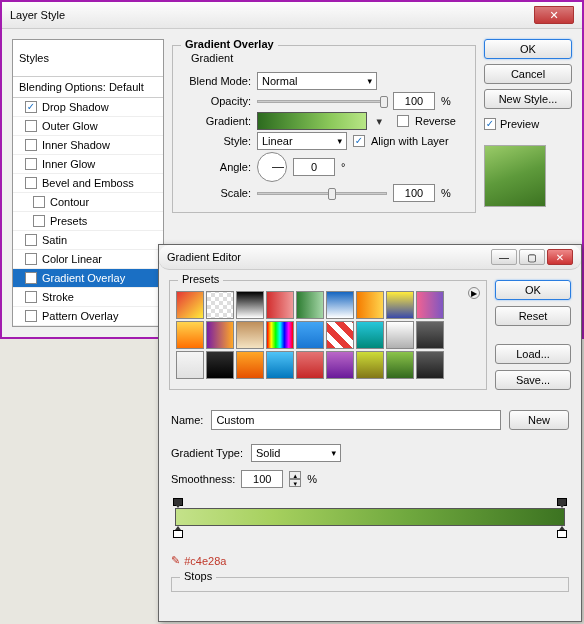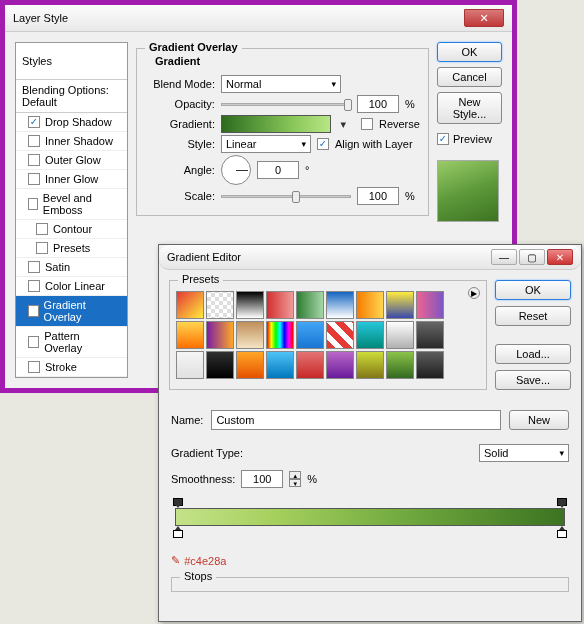--- a/index.html
+++ b/index.html
@@ -1,37 +1,37 @@
 <!DOCTYPE html>
 <html><head>
 <meta charset="utf-8">
 <style>
 * { box-sizing: border-box; margin: 0; padding: 0; font-family: Tahoma, Arial, sans-serif; font-size: 11px; }
 body { background: #e8e7e0; width: 584px; height: 624px; overflow: hidden; position: relative; }
 
 
-.layer-style-window { position: absolute; top: 0; left: 0; width: 517px; border: 5px solid #a21caf; background: #f0f0f0; }
+.layer-style-window { position: absolute; top: 0; left: 0; width: 584px; border: 2px solid #a21caf; background: #f0f0f0; }
 .titlebar { background: linear-gradient(#fdfdfd, #e8e8e8); padding: 4px 8px; display: flex; justify-content: space-between; align-items: center; border-bottom: 1px solid #ccc; }
 .titlebar span { font-weight: normal; }
 .close-btn { background: linear-gradient(#d97a7a, #c23838); color: #fff; width: 40px; height: 18px; display: flex; align-items: center; justify-content: center; border: 1px solid #a33; border-radius: 0 0 2px 2px; cursor: pointer; }
 .ls-body { display: flex; padding: 10px; gap: 8px; }
 .styles-panel { width: 152px; border: 1px solid #999; background: #fff; }
 .styles-header { padding: 12px 6px; border-bottom: 1px solid #ccc; }
 .styles-sub { padding: 4px 6px; border-bottom: 1px solid #ccc; }
 .style-item { padding: 3px 12px; display: flex; align-items: center; gap: 5px; border-bottom: 1px solid #eee; cursor: pointer; }
 .style-item.indent { padding-left: 20px; }
 .style-item.selected { background: #1a6fc4; color: #fff; }
 .checkbox { width: 12px; height: 12px; border: 1px solid #888; background: #fff; display: inline-flex; align-items: center; justify-content: center; }
 .checkbox.checked::after { content: "✓"; font-size: 10px; color: #1a6fc4; line-height: 1; }
 .checkbox.checked-white::after { color: #fff; }
 
 .settings-panel { flex: 1; position: relative; }
 .fieldset { border: 1px solid #bbb; padding: 8px; position: relative; margin-top: 6px; }
 .fieldset-title { position: absolute; top: -8px; left: 8px; background: #f0f0f0; padding: 0 4px; font-weight: bold; }
-.fieldset-sub { position: absolute; top: 6px; left: 14px; background: #f0f0f0; padding: 0 4px; font-weight: bold; }
+.fieldset-sub { position: absolute; top: 6px; left: 14px; background: #f0f0f0; padding: 0 4px; font-weight: normal; }
 .row { display: flex; align-items: center; margin: 2px 0; gap: 6px; }
 .row-label { width: 70px; text-align: right; }
 .select { border: 1px solid #888; background: #fff; padding: 1px 18px 1px 4px; position: relative; min-width: 90px; height: 18px; display: flex; align-items: center; }
 .select::after { content: "▾"; position: absolute; right: 4px; font-size: 9px; }
 .slider-track { flex: 1; height: 3px; background: #ccc; border: 1px solid #aaa; position: relative; max-width: 130px; }
 .slider-thumb { position: absolute; top: -5px; width: 8px; height: 12px; background: #eee; border: 1px solid #888; border-radius: 2px; }
 .num-input { border: 1px solid #888; width: 42px; text-align: center; padding: 1px; height: 18px; }
 .gradient-swatch { width: 110px; height: 18px; border: 1px solid #555; background: linear-gradient(90deg, #2d6b1f, #5a9b3c, #8bc85a, #b8e686); position: relative; }
 .gradient-swatch::after { content: "▾"; position: absolute; right: -16px; top: 2px; color: #333; }
 .angle-circle { width: 30px; height: 30px; border: 1px solid #888; border-radius: 50%; position: relative; background: #fff; }
@@ -52,21 +52,21 @@
 .ge-body { padding: 10px; display: flex; gap: 8px; }
 .ge-main { flex: 1; }
 .presets-field { border: 1px solid #bbb; padding: 6px; position: relative; }
 .presets-title { position: absolute; top: -8px; left: 8px; background: #efefef; padding: 0 4px; }
 .presets-grid { display: grid; grid-template-columns: repeat(9, 28px); gap: 2px; padding: 4px 0; }
 .preset { width: 28px; height: 28px; border: 1px solid #888; }
 .presets-arrow { position: absolute; right: 6px; top: 6px; width: 12px; height: 12px; border: 1px solid #888; border-radius: 50%; display: flex; align-items: center; justify-content: center; font-size: 8px; }
 .ge-right { width: 76px; display: flex; flex-direction: column; gap: 6px; }
 .name-row { display: flex; align-items: center; gap: 8px; margin-top: 10px; }
 .name-input { flex: 1; border: 1px solid #888; padding: 2px 4px; height: 20px; }
-.gt-row { display: flex; align-items: center; gap: 8px; margin-top: 14px; justify-content: space-between; }
+.gt-row { display: flex; align-items: center; gap: 8px; margin-top: 14px; }
 .smooth-row { display: flex; align-items: center; gap: 6px; margin-top: 8px; }
 .spin { display: inline-flex; flex-direction: column; }
 .spin span { width: 12px; height: 8px; border: 1px solid #888; background: #eee; font-size: 7px; display: flex; align-items: center; justify-content: center; line-height: 1; }
 .gradient-bar { margin-top: 10px; position: relative; height: 40px; }
 .grad-strip { position: absolute; top: 10px; left: 4px; right: 4px; height: 18px; border: 1px solid #555; background: linear-gradient(90deg, #c4e28a 0%, #a6d05e 25%, #6fa83e 60%, #3c7321 100%); }
 .stop-top { position: absolute; top: 0; width: 10px; height: 10px; }
 .stop-top::before { content: ""; position: absolute; width: 8px; height: 6px; background: #333; border: 1px solid #000; }
 .stop-top::after { content: ""; position: absolute; top: 6px; left: 2px; border-left: 3px solid transparent; border-right: 3px solid transparent; border-top: 4px solid #333; }
 .stop-bot { position: absolute; top: 28px; width: 10px; height: 10px; }
 .stop-bot::before { content: ""; position: absolute; top: 4px; width: 8px; height: 6px; background: #fff; border: 1px solid #000; }
@@ -87,25 +87,25 @@
     <div class="styles-panel">
       <div class="styles-header">Styles</div>
       <div class="styles-sub">Blending Options: Default</div>
       <div id="style-items">
           <div class="style-item">
             <span class="checkbox checked"></span>
             <span>Drop Shadow</span>
           </div>
           <div class="style-item">
             <span class="checkbox"></span>
+            <span>Outer Glow</span>
+          </div>
+          <div class="style-item">
+            <span class="checkbox"></span>
             <span>Inner Shadow</span>
-          </div>
-          <div class="style-item">
-            <span class="checkbox"></span>
-            <span>Outer Glow</span>
           </div>
           <div class="style-item">
             <span class="checkbox"></span>
             <span>Inner Glow</span>
           </div>
           <div class="style-item">
             <span class="checkbox"></span>
             <span>Bevel and Emboss</span>
           </div>
           <div class="style-item indent">
@@ -123,25 +123,25 @@
           <div class="style-item">
             <span class="checkbox"></span>
             <span>Color Linear</span>
           </div>
           <div class="style-item selected">
             <span class="checkbox checked checked-white"></span>
             <span>Gradient Overlay</span>
           </div>
           <div class="style-item">
             <span class="checkbox"></span>
+            <span>Stroke</span>
+          </div>
+          <div class="style-item">
+            <span class="checkbox"></span>
             <span>Pattern Overlay</span>
-          </div>
-          <div class="style-item">
-            <span class="checkbox"></span>
-            <span>Stroke</span>
           </div>
         </div>
     </div>
 
     <div class="settings-panel">
       <div class="fieldset" style="padding-top:24px;">
         <div class="fieldset-title">Gradient Overlay</div>
         <div class="fieldset-sub">Gradient</div>
         <div class="row">
           <div class="row-label">Blend Mode:</div>

